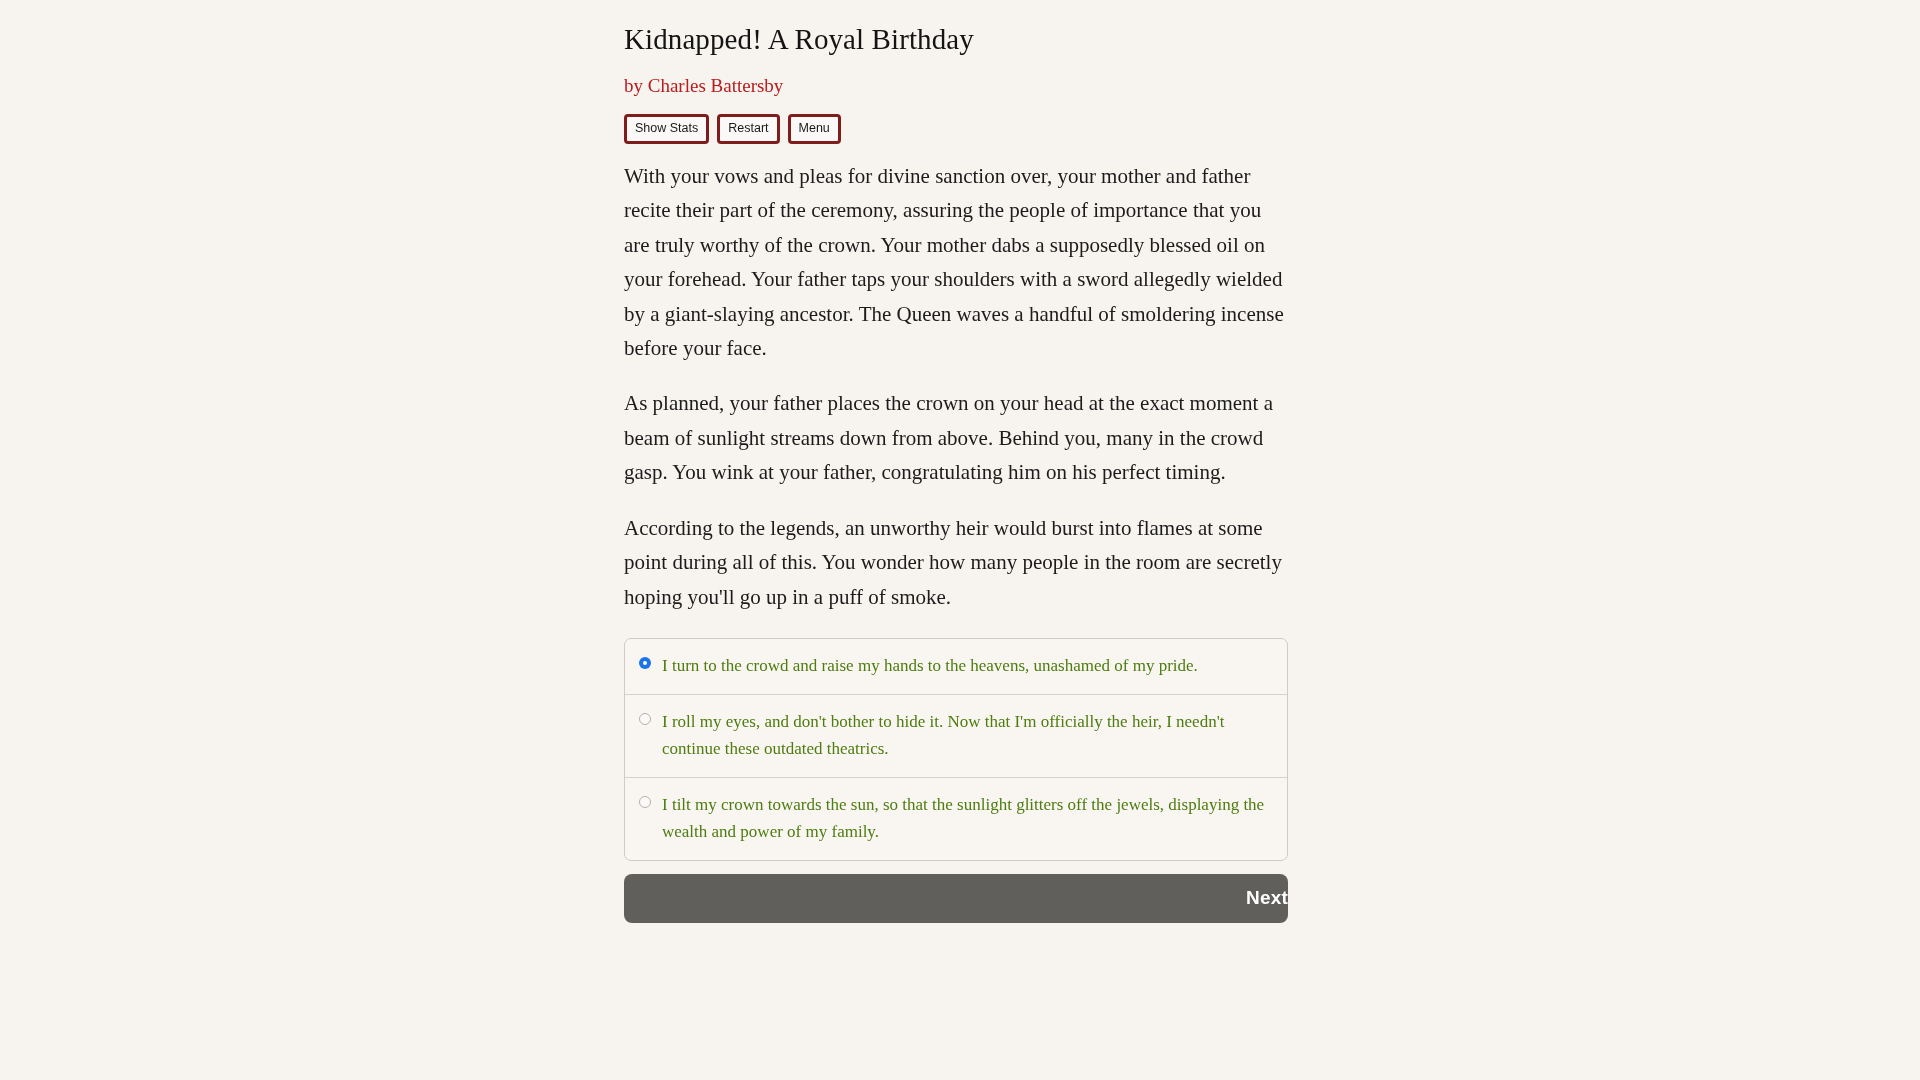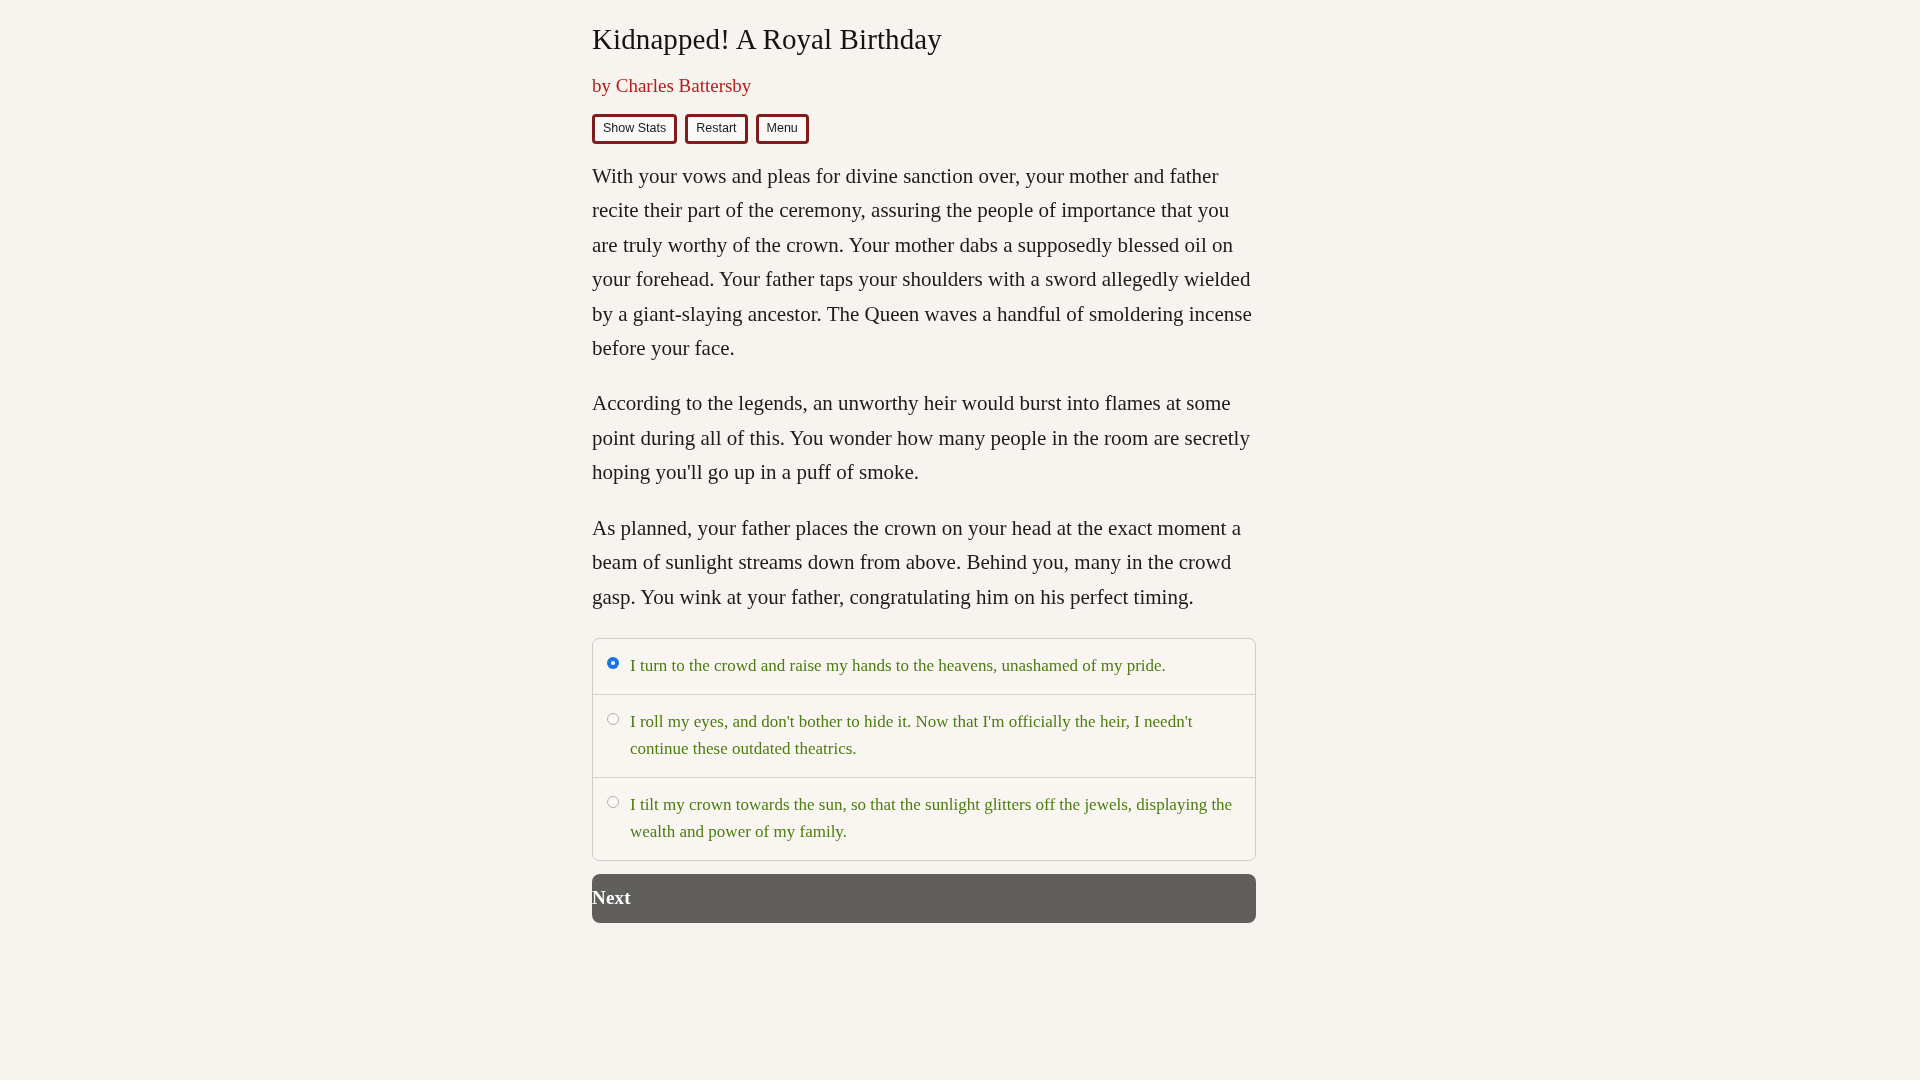--- a/index.html
+++ b/index.html
@@ -17,21 +17,21 @@
   }
 
   #page {
     position: relative;
     width: 1920px;
     height: 1080px;
   }
 
   #content {
     position: absolute;
-    left: 592px;
+    left: 624px;
     top: 0;
     width: 664px;
   }
 
   
   .story-title {
     font-family: "Liberation Serif", "DejaVu Serif", serif;
     font-size: 29px;
     font-weight: 400;
     line-height: 1.15;
@@ -142,48 +142,48 @@
   
   .next-btn {
     display: block;
     width: 100%;
     margin-top: 13px;
     padding: 13px 0 14px 0;
     background: #615f5c;
     color: #ffffff;
     border: none;
     border-radius: 8px;
-    font-family: Liberation Serif, serif;
+    font-family: Liberation Sans, sans-serif;
     font-size: 19px;
     font-weight: bold;
     letter-spacing: 0.2px;
     cursor: pointer;
-    text-align: left;
+    text-align: right;
   }
 </style>
 </head>
 <body>
 
 <div id="page">
   <div id="content">
 
     <h1 class="story-title">Kidnapped! A Royal Birthday</h1>
 
     <div class="story-byline">by Charles Battersby</div>
 
     <div class="toolbar">
       <button class="tool-btn">Show Stats</button>
       <button class="tool-btn">Restart</button>
       <button class="tool-btn">Menu</button>
     </div>
 
     <div class="story-body">
       <p class="story-p">With your vows and pleas for divine sanction over, your mother and father recite their part of the ceremony, assuring the people of importance that you are truly worthy of the crown. Your mother dabs a supposedly blessed oil on your forehead. Your father taps your shoulders with a sword allegedly wielded by a giant-slaying ancestor. The Queen waves a handful of smoldering incense before your face.</p>
+      <p class="story-p">As planned, your father places the crown on your head at the exact moment a beam of sunlight streams down from above. Behind you, many in the crowd gasp. You wink at your father, congratulating him on his perfect timing.</p>
       <p class="story-p">According to the legends, an unworthy heir would burst into flames at some point during all of this. You wonder how many people in the room are secretly hoping you'll go up in a puff of smoke.</p>
-      <p class="story-p">As planned, your father places the crown on your head at the exact moment a beam of sunlight streams down from above. Behind you, many in the crowd gasp. You wink at your father, congratulating him on his perfect timing.</p>
     </div>
 
     <div class="choices">
 
       <label class="choice">
         <span class="radio on"></span>
         <span class="choice-text">I turn to the crowd and raise my hands to the heavens, unashamed of my pride.</span>
       </label>
 
       <label class="choice">

